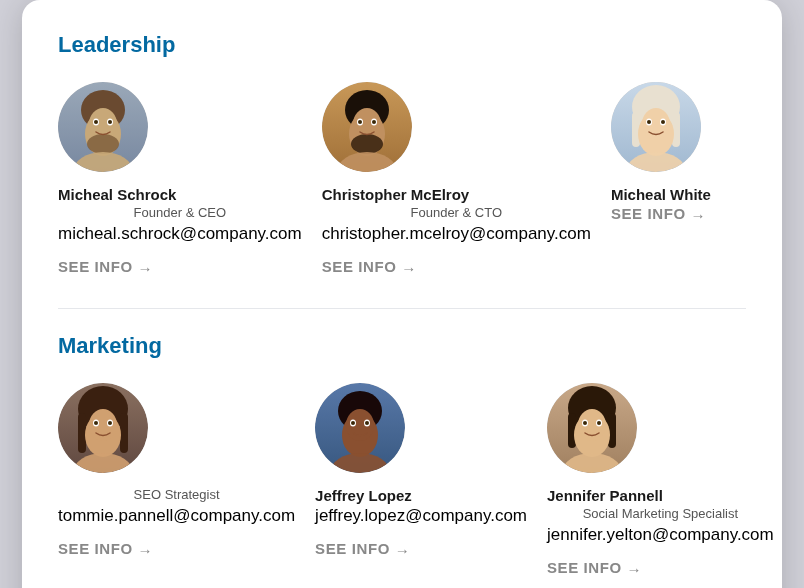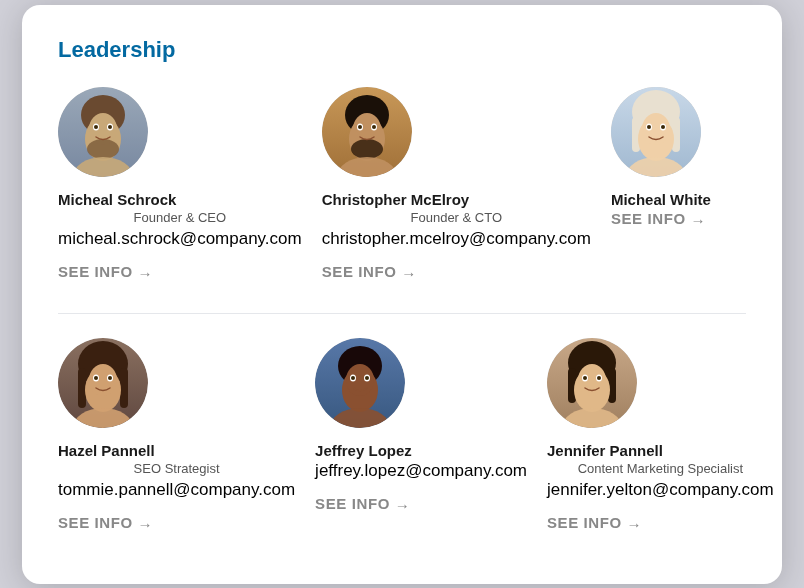--- a/index.html
+++ b/index.html
@@ -171,20 +171,21 @@
       <circle cx="52" cy="40" r="2" fill="#3a2808"></circle>
       <path d="M38 50 Q45 55 52 50" stroke="#8a5030" stroke-width="1.5" fill="none" stroke-linecap="round"></path>
       <ellipse cx="45" cy="90" rx="30" ry="20" fill="#f0d0a8" opacity="0.9"></ellipse>
     </g>
   </svg>
             </div><div class="person-name">Micheal White</div><button class="see-info">SEE INFO →</button></div>
         </div>
         <hr class="divider">
       </div>
       <div>
+        <div class="section-title">Marketing</div>
         <div class="people-grid">
           <div class="person-cell"><div class="avatar-wrap">
               <svg width="90" height="90" viewBox="0 0 90 90" xmlns="http://www.w3.org/2000/svg">
     <defs>
       <linearGradient id="bg_hazel" x1="0" y1="0" x2="0" y2="1">
         <stop offset="0%" stop-color="#8a7060"></stop>
         <stop offset="100%" stop-color="#604840"></stop>
       </linearGradient>
       <clipPath id="circle_hazel">
         <circle cx="45" cy="45" r="45"></circle>
@@ -199,21 +200,21 @@
       <ellipse cx="45" cy="42" rx="14" ry="16" fill="#d0a070"></ellipse>
 
       <ellipse cx="38" cy="40" rx="3" ry="3.5" fill="#fff"></ellipse>
       <ellipse cx="52" cy="40" rx="3" ry="3.5" fill="#fff"></ellipse>
       <circle cx="38" cy="40" r="2" fill="#3a2808"></circle>
       <circle cx="52" cy="40" r="2" fill="#3a2808"></circle>
       <path d="M38 50 Q45 55 52 50" stroke="#8a5030" stroke-width="1.5" fill="none" stroke-linecap="round"></path>
       <ellipse cx="45" cy="90" rx="30" ry="20" fill="#d0a070" opacity="0.9"></ellipse>
     </g>
   </svg>
-            </div><div class="person-name">Hazel Pannell</div><div class="person-title">SEO Strategist</div><a class="person-email" href="mailto:hazel.pannell@company.com">tommie.pannell@company.com</a><button class="see-info">SEE INFO →</button></div>
+            </div><div class="person-title">SEO Strategist</div><a class="person-email" href="mailto:hazel.pannell@company.com">tommie.pannell@company.com</a><button class="see-info">SEE INFO →</button></div>
           <div class="person-cell"><div class="avatar-wrap">
               <svg width="90" height="90" viewBox="0 0 90 90" xmlns="http://www.w3.org/2000/svg">
     <defs>
       <linearGradient id="bg_jeffrey" x1="0" y1="0" x2="0" y2="1">
         <stop offset="0%" stop-color="#5878a8"></stop>
         <stop offset="100%" stop-color="#385880"></stop>
       </linearGradient>
       <clipPath id="circle_jeffrey">
         <circle cx="45" cy="45" r="45"></circle>
       </clipPath>
@@ -253,17 +254,17 @@
       <ellipse cx="45" cy="42" rx="14" ry="16" fill="#e0b888"></ellipse>
 
       <ellipse cx="38" cy="40" rx="3" ry="3.5" fill="#fff"></ellipse>
       <ellipse cx="52" cy="40" rx="3" ry="3.5" fill="#fff"></ellipse>
       <circle cx="38" cy="40" r="2" fill="#3a2808"></circle>
       <circle cx="52" cy="40" r="2" fill="#3a2808"></circle>
       <path d="M38 50 Q45 55 52 50" stroke="#8a5030" stroke-width="1.5" fill="none" stroke-linecap="round"></path>
       <ellipse cx="45" cy="90" rx="30" ry="20" fill="#e0b888" opacity="0.9"></ellipse>
     </g>
   </svg>
-            </div><div class="person-name">Jennifer Pannell</div><div class="person-title">Content Marketing Specialist</div><a class="person-email" href="mailto:jennifer.yelton@company.com">jennifer.yelton@company.com</a><button class="see-info">SEE INFO →</button></div>
+            </div><div class="person-name">Jennifer Pannell</div><div class="person-title">Social Marketing Specialist</div><a class="person-email" href="mailto:jennifer.yelton@company.com">jennifer.yelton@company.com</a><button class="see-info">SEE INFO →</button></div>
         </div>
       </div>
     </div>
 </div>
 
 </body></html>

